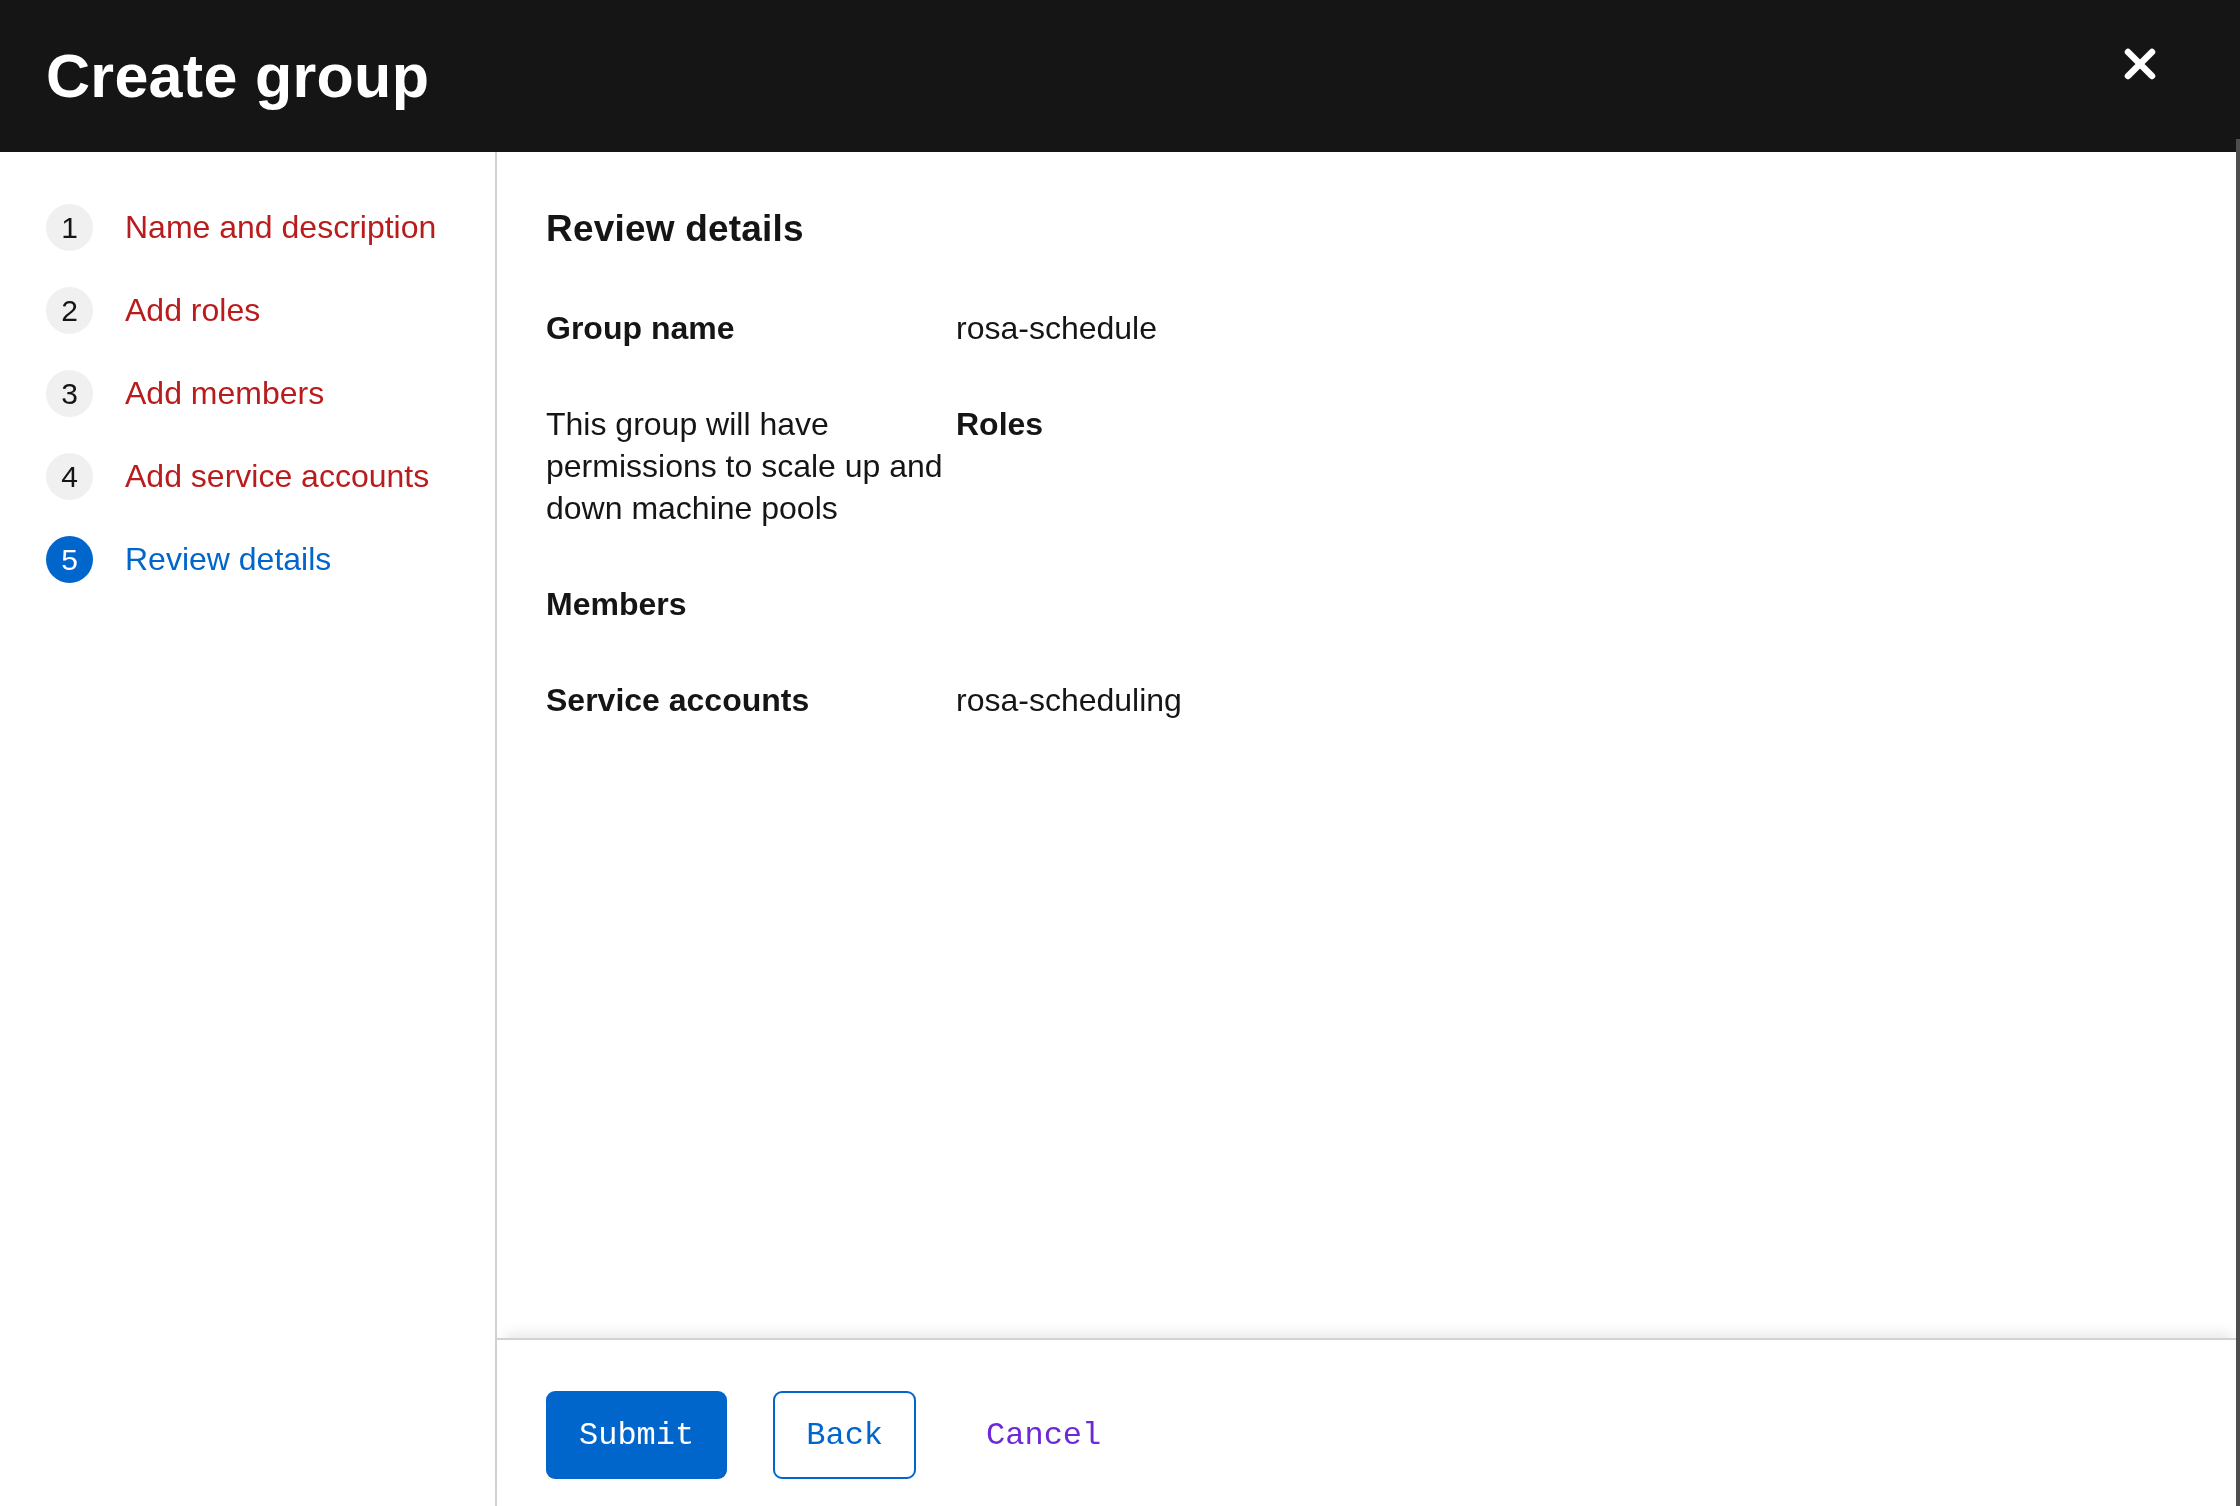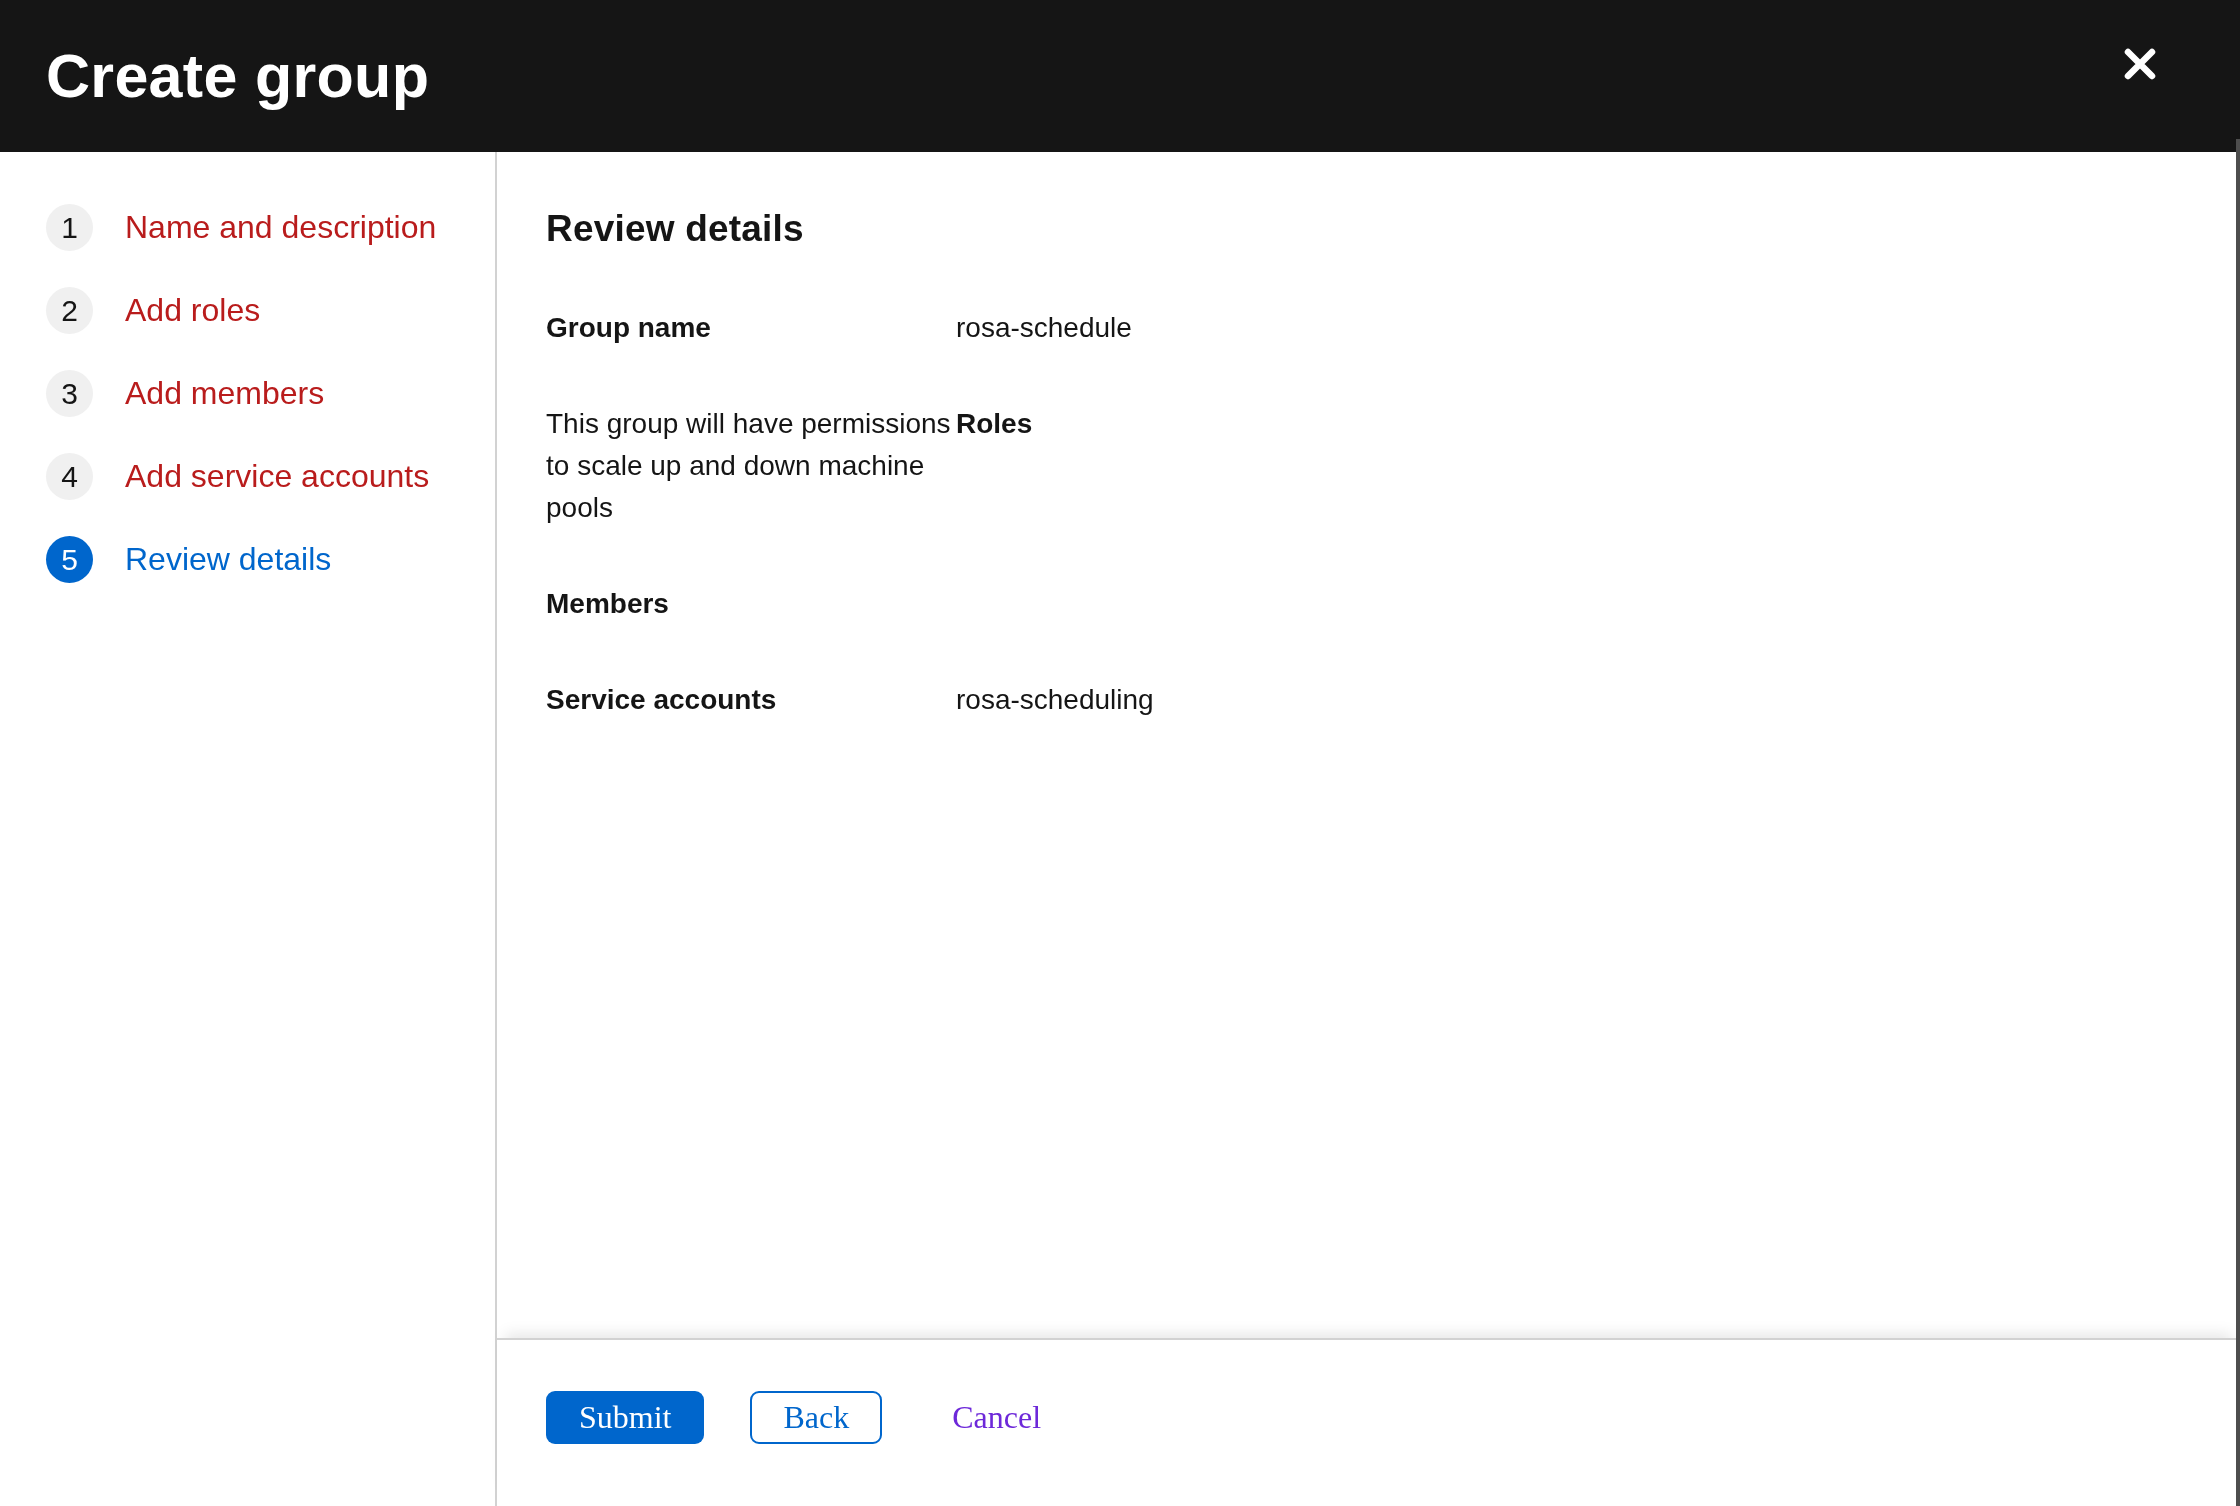--- a/index.html
+++ b/index.html
@@ -81,40 +81,40 @@
   .wizard-main { flex: 1 1 auto; display: flex; flex-direction: column; min-width: 0; }
 
   .wizard-content { flex: 1 1 auto; padding: 56px 60px 0 49px; overflow: hidden; }
   .content-heading { font-size: 37px; font-weight: 700; letter-spacing: 0.2px; }
 
   .review-list {
     margin-top: 57px;
     display: grid;
     grid-template-columns: 410px 1fr;
     row-gap: 54px;
-    font-size: 28px;
+    font-size: 32px;
     line-height: 42px;
   }
   .review-list dt { font-weight: 700; }
   .review-list dd { font-weight: 400; }
 
   
   .wizard-footer {
     flex: 0 0 168px;
     border-top: 2px solid #d2d2d2;
     box-shadow: 0 -12px 14px -8px rgba(0, 0, 0, 0.10);
     padding: 51px 0 0 49px;
     display: flex;
     align-items: flex-start;
     background: #ffffff;
   }
   .btn {
-    font-family: Liberation Serif, serif;
+    font-family: Liberation Mono, monospace;
     font-size: 32px;
-    height: 53px;
+    height: 88px;
     border-radius: 9px;
     cursor: pointer;
     display: inline-flex;
     align-items: center;
     justify-content: center;
   }
   .btn-primary {
     background: #0066cc;
     color: #ffffff;
     border: none;

